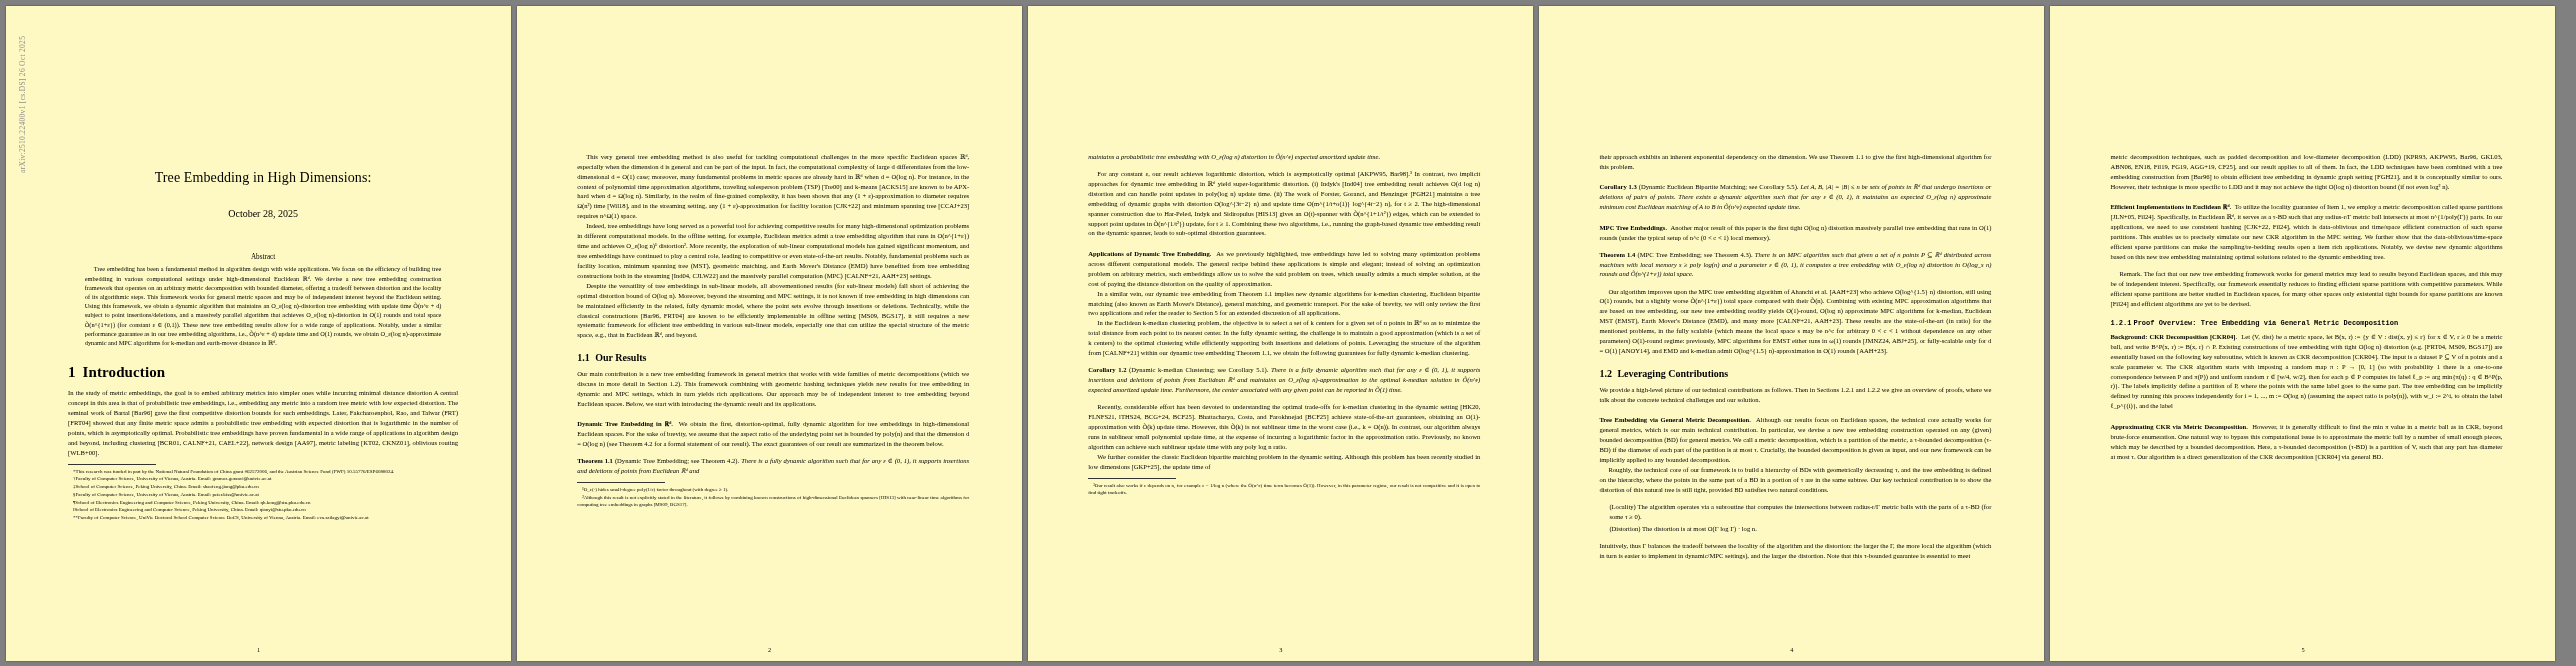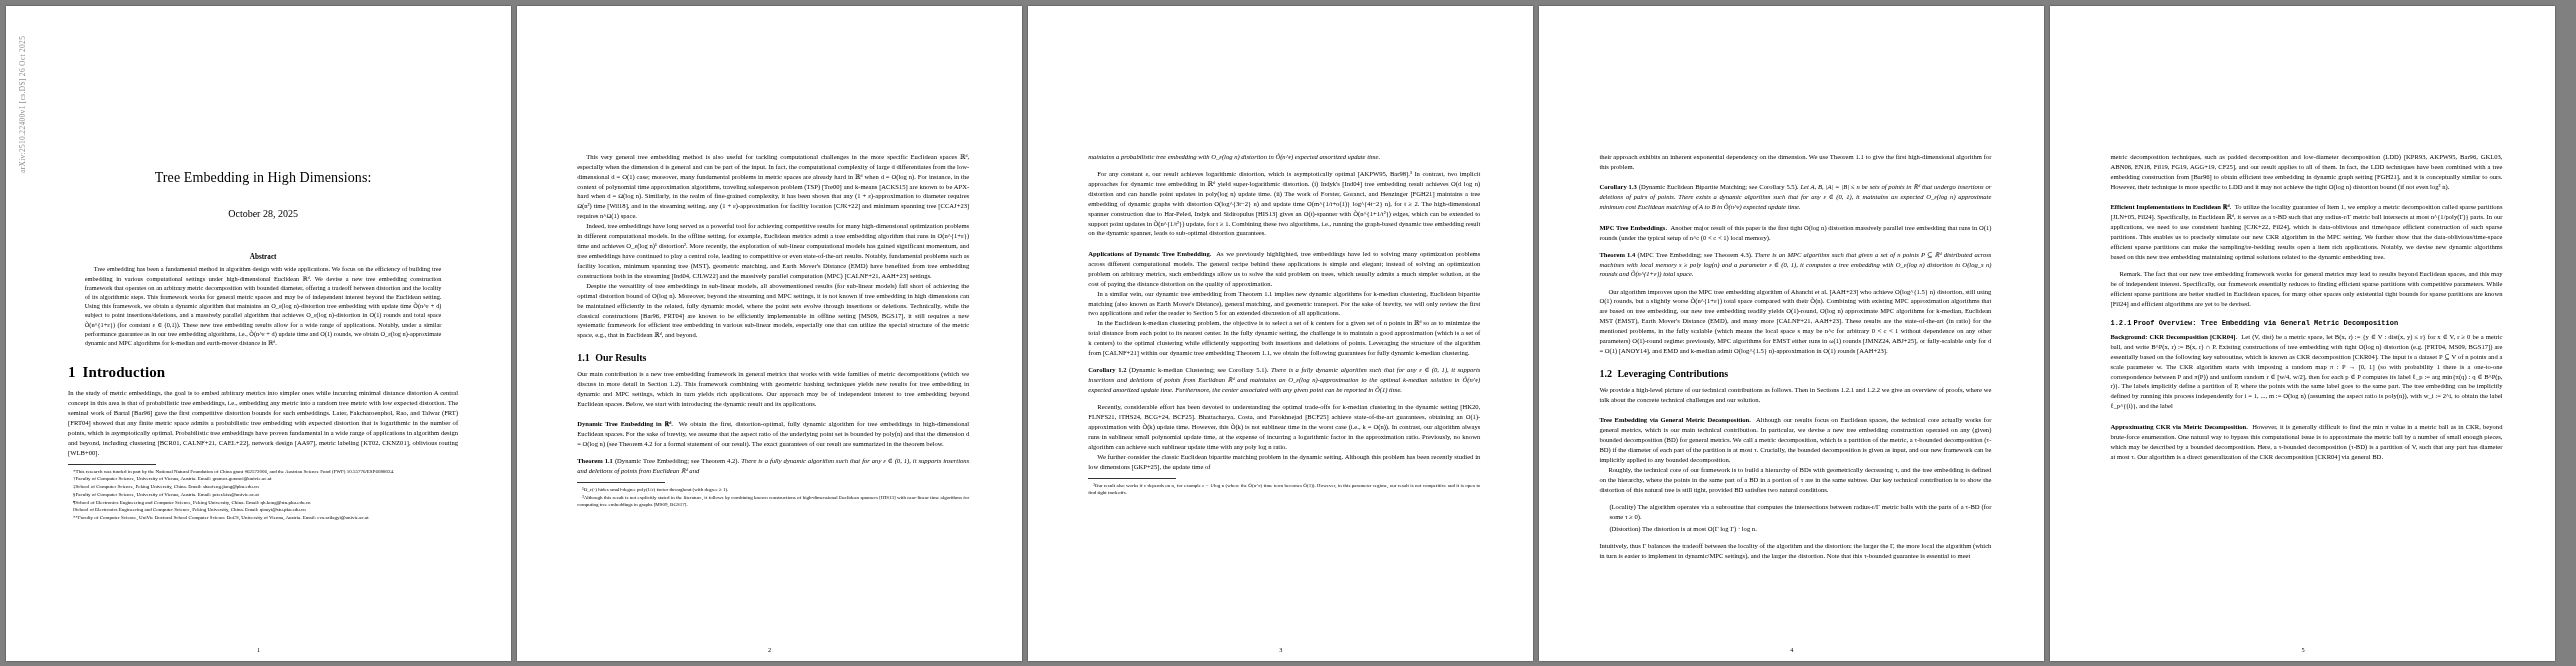--- a/index.html
+++ b/index.html
@@ -19,21 +19,21 @@
     width: 2576px;
     height: 667px;
     background: #808080;
     display: flex;
     flex-direction: row;
     align-items: flex-start;
     justify-content: flex-start;
   }
   .page {
     position: relative;
-    background: #ffffff;
+    background: #fef9c3;
     width: 505px;
     height: 655px;
     margin: 6.1px 0 6.1px 6.1px;
     box-shadow: 0 0 1.7px rgba(0,0,0,0.55);
     overflow: hidden;
     color: #000;
   }
   .page:last-child { margin-right: 6.1px; }
 
   .page-inner {
@@ -78,21 +78,21 @@
   .authors .a { margin: 0 6.1px; white-space: nowrap; }
   .authors .row2 { display: block; margin-top: 1.1px; }
   .date {
     text-align: center;
     font-size: 10px;
     margin-top: 20px;
   }
   .abs-head {
     text-align: center;
     font-size: 7.2px;
-    font-weight: bold;
+    font-weight: normal;
     margin-top: 34px;
     margin-bottom: 3.3px;
   }
   .abstract {
     margin: 0 16.7px;
     font-size: 6.3px;
     line-height: 1.465;
     text-align: justify;
     text-indent: 9px;
     hyphens: auto;

